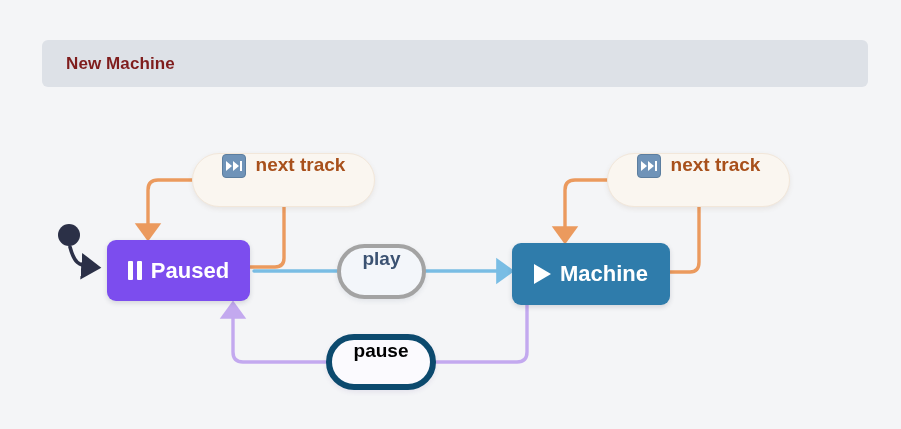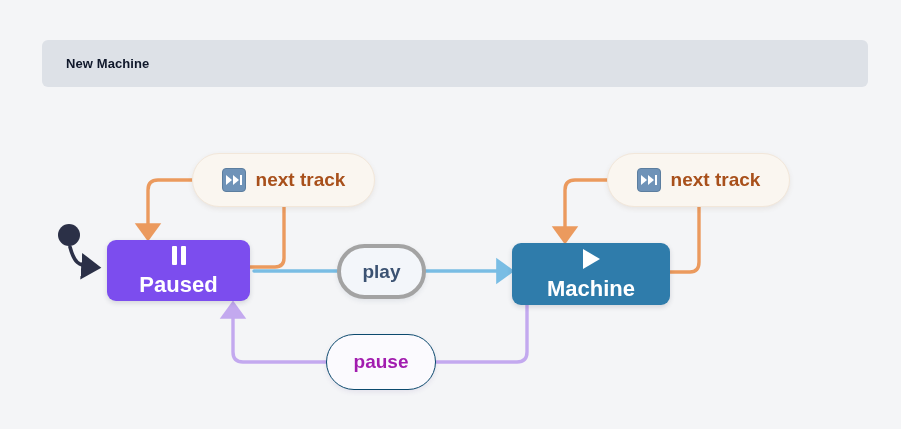--- a/index.html
+++ b/index.html
@@ -22,23 +22,23 @@
     top: 40px;
     width: 826px;
     height: 47px;
     background: #dde1e7;
     border-radius: 6px;
     display: flex;
     align-items: center;
   }
   #machine-header .title {
     margin-left: 24px;
-    font-size: 13px;
+    font-size: 17px;
     font-weight: bold;
-    color: #0f172a;
+    color: #7f1d1d;
     letter-spacing: 0.1px;
   }
 
   
   #canvas {
     position: absolute;
     left: 0;
     top: 0;
     width: 901px;
     height: 429px;
@@ -58,21 +58,20 @@
     display: flex;
     align-items: center;
     justify-content: center;
     gap: 9px;
     border-radius: 9px;
     color: #ffffff;
     font-size: 22px;
     font-weight: bold;
     box-shadow: 0 2px 5px rgba(40,45,70,0.16);
     box-sizing: border-box;
-    flex-direction: column;
   }
   .state-node .state-label {
     color: #ffffff;
     line-height: 1;
   }
 
   #node-paused {
     left: 107px;
     top: 240px;
     width: 143px;
@@ -106,21 +105,20 @@
     height: 0;
     border-left: 17px solid #ffffff;
     border-top: 10px solid transparent;
     border-bottom: 10px solid transparent;
   }
 
   
   .event-pill {
     position: absolute;
     display: flex;
-    align-items: center;
     justify-content: center;
     gap: 10px;
     border-radius: 999px;
     font-size: 19px;
     font-weight: bold;
     box-sizing: border-box;
     white-space: nowrap;
   }
   .pill-nexttrack {
     background: #faf6f0;
@@ -129,22 +127,22 @@
     box-shadow: 0 2px 5px rgba(120,90,60,0.10);
   }
   .pill-play {
     background: #f3f6fa;
     border: 4px solid #a3a3a3;
     color: #3b5272;
     box-shadow: 0 2px 5px rgba(60,80,110,0.10);
   }
   .pill-pause {
     background: #fbfafe;
-    border: 1px solid #0c4a6e;
-    color: #a21caf;
+    border: 6px solid #0c4a6e;
+    color: #000000;
     box-shadow: 0 2px 5px rgba(90,60,140,0.10);
   }
 
   #pill-nexttrack-paused {
     left: 192px; top: 153px; width: 183px; height: 54px;
   }
   #pill-nexttrack-playing {
     left: 607px; top: 153px; width: 183px; height: 54px;
   }
   #pill-play {

